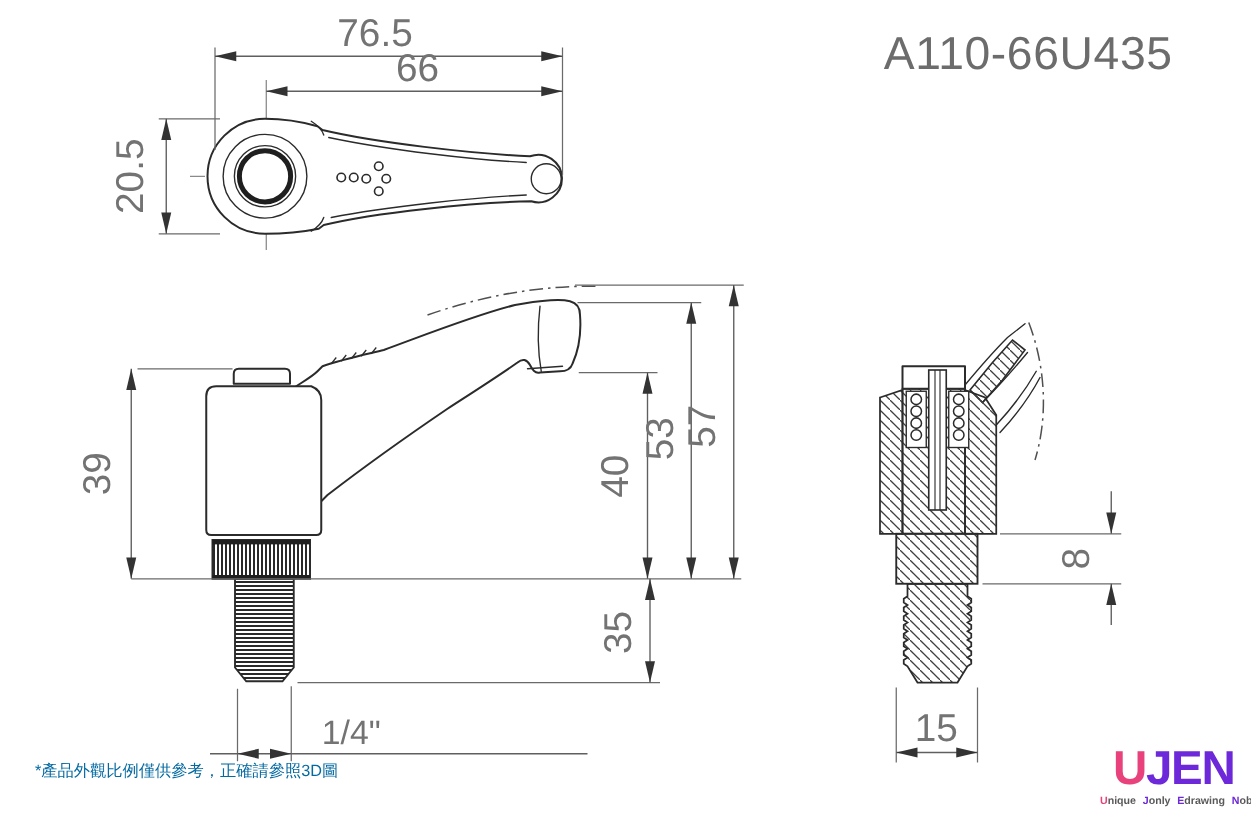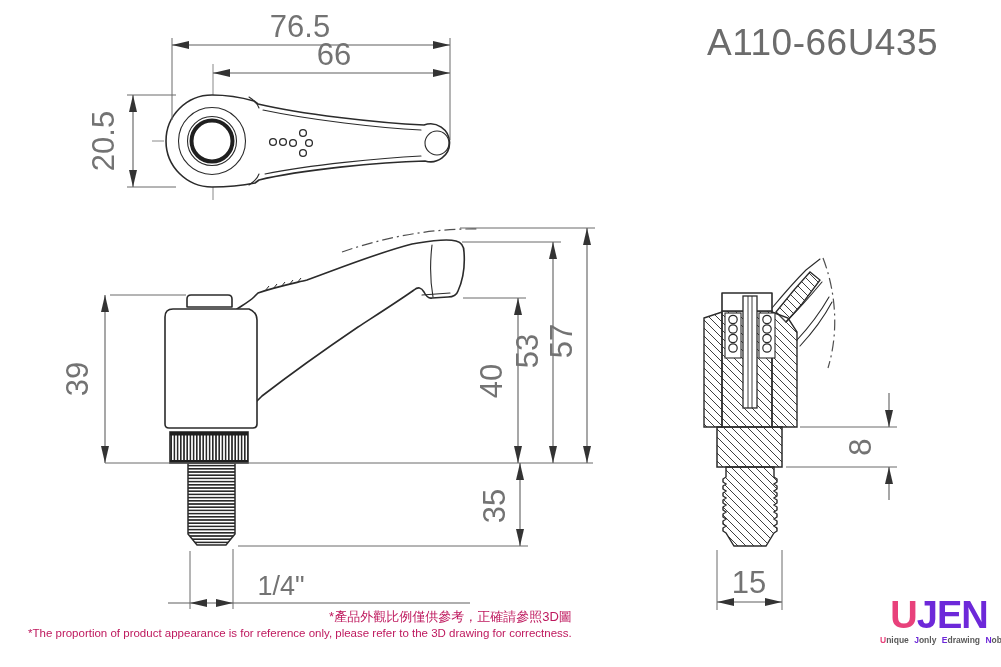--- a/index.html
+++ b/index.html
@@ -13,21 +13,21 @@
   .dim{stroke:#5f5f5f;stroke-width:1.1;fill:none;}
   .ext{stroke:#6a6a6a;stroke-width:1;fill:none;}
   .arrow{fill:#333333;stroke:none;}
   .dimtext{fill:#737373;font-size:31px;font-family:"Liberation Sans",sans-serif;}
   .dimtext-sm{fill:#737373;font-size:27px;font-family:"Liberation Sans",sans-serif;}
   .centerline{stroke:#8a8a8a;stroke-width:1;fill:none;stroke-dasharray:12 4 2 4;}
   .phantom{stroke:#4f4f4f;stroke-width:1.2;fill:none;stroke-dasharray:11 4 2 4;}
   
   .part-number{position:absolute;left:707px;top:22px;width:242px;
     font-size:37px;color:#6c6c6c;letter-spacing:0.5px;white-space:nowrap;}
-  .notes{position:absolute;left:28px;top:608px;color:#be185d;line-height:1.35;text-align:right;}
+  .notes{position:absolute;left:28px;top:608px;color:#0369a1;line-height:1.35;}
   .note-zh{font-size:13px;}
   .note-en{font-size:11.5px;}
   .logo{position:absolute;left:880px;top:596px;width:118px;text-align:center;}
   .logo-name{font-size:38px;font-weight:700;letter-spacing:-1px;line-height:1;}
   .lg-pink{color:#e8417b;}
   .lg-green{color:#6d28d9;}
   .logo-tagline{font-size:8.5px;font-weight:700;color:#5a5a5a;margin-top:1px;white-space:nowrap;}
   .tg-word{display:inline-block;margin-right:3px;}
   .tg-word:last-child{margin-right:0;}
 </style>
@@ -270,21 +270,20 @@
       <polygon class="arrow" points="782,602 765,598 765,606"></polygon>
       <text class="dimtext" x="749" y="593" text-anchor="middle">15</text>
     </g>
   </g>
 </svg>
 
 <div class="part-number">A110-66U435</div>
 
 <div class="notes">
   <div class="note-zh">*產品外觀比例僅供參考，正確請參照3D圖</div>
-  <div class="note-en">*The proportion of product appearance is for reference only, please refer to the 3D drawing for correctness.</div>
 </div>
 
 <div class="logo">
   <div class="logo-name"><span class="lg-pink">U</span><span class="lg-green">JEN</span></div>
   <div class="logo-tagline">
     <span class="tg-word"><span class="lg-pink">U</span><span>nique</span></span>
     <span class="tg-word"><span class="lg-green">J</span><span>only</span></span>
     <span class="tg-word"><span class="lg-green">E</span><span>drawing</span></span>
     <span class="tg-word"><span class="lg-green">N</span><span>oble</span></span>
   </div>

